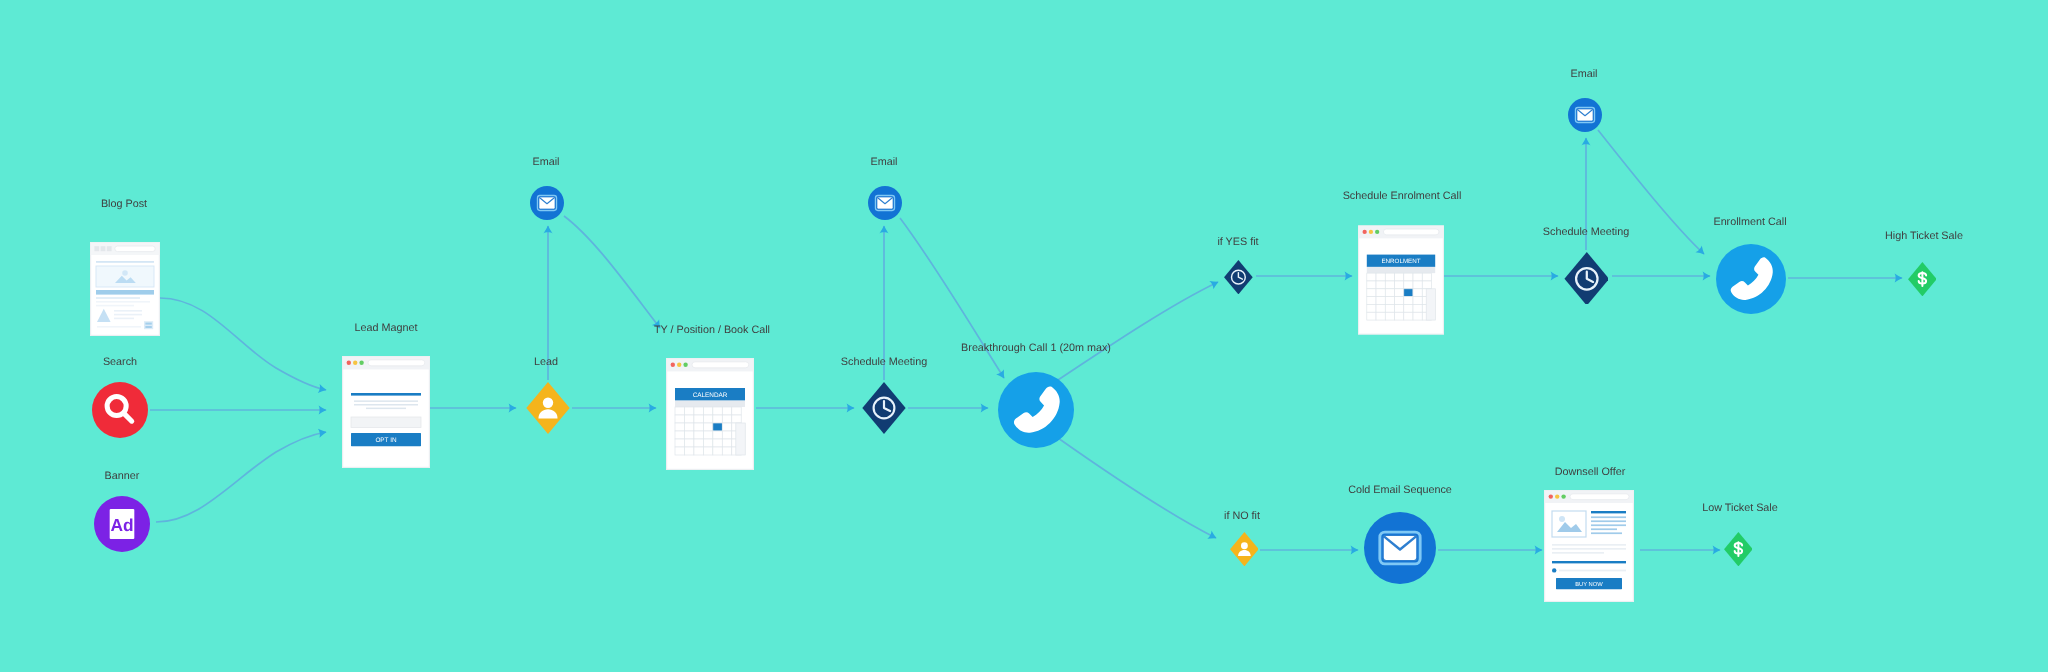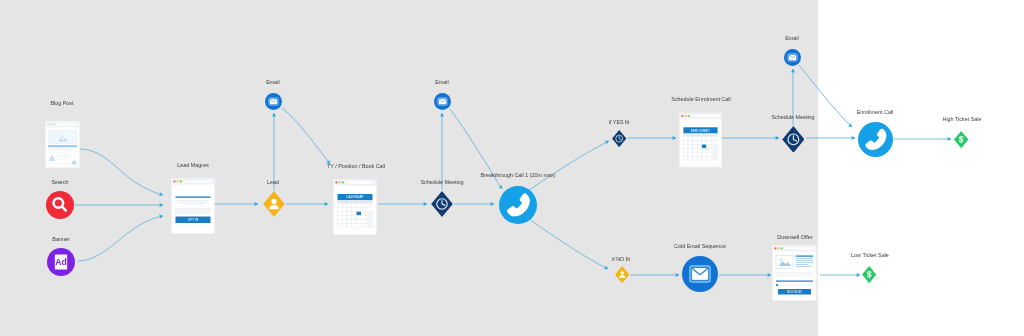--- a/index.html
+++ b/index.html
@@ -1,18 +1,18 @@
 <!DOCTYPE html>
 <html><head>
 <meta charset="utf-8">
 <title>Funnel Flow Diagram</title>
 <style>
   html,body{margin:0;padding:0;background:#fff;}
   body{width:1024px;height:336px;font-family:"Liberation Sans",sans-serif;overflow:hidden;}
-  #canvas{position:relative;width:818px;height:336px;background:#e5e5e5;}
+  #canvas{position:relative;width:1024px;height:336px;background:#5eead4;}
   svg#links{position:absolute;left:0;top:0;width:1024px;height:336px;}
   .node{position:absolute;line-height:0;}
   .lbl{position:absolute;font-size:5.4px;line-height:5.4px;color:#404040;white-space:nowrap;
        transform:translate(-50%,-100%);letter-spacing:0px;}
 </style>
 </head>
 <body>
 
 <div id="canvas">
   <svg id="links" viewBox="0 0 1024 336">

